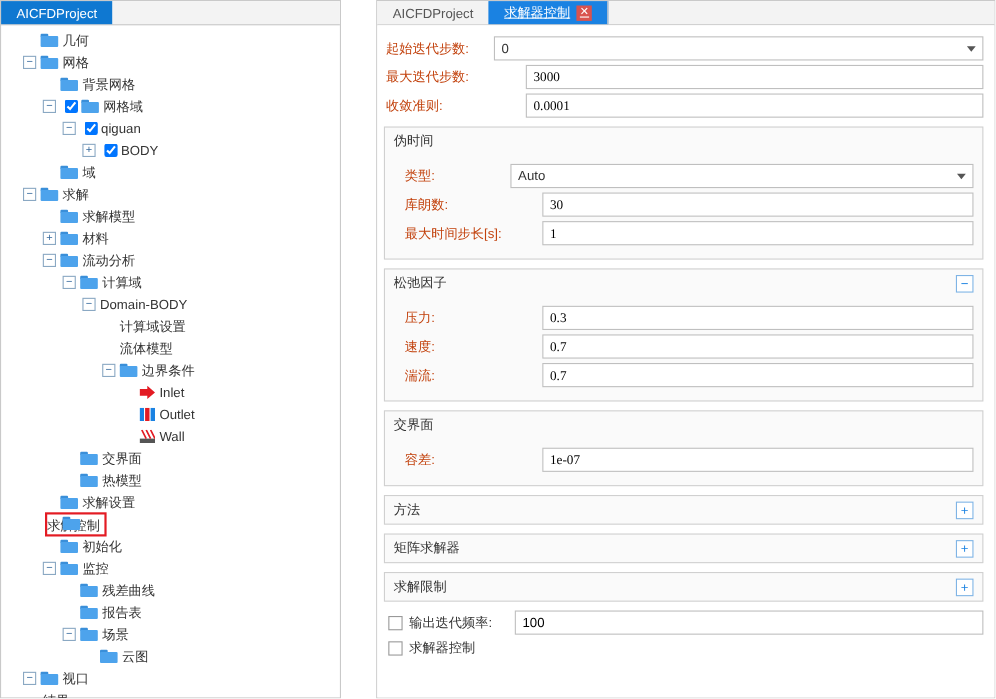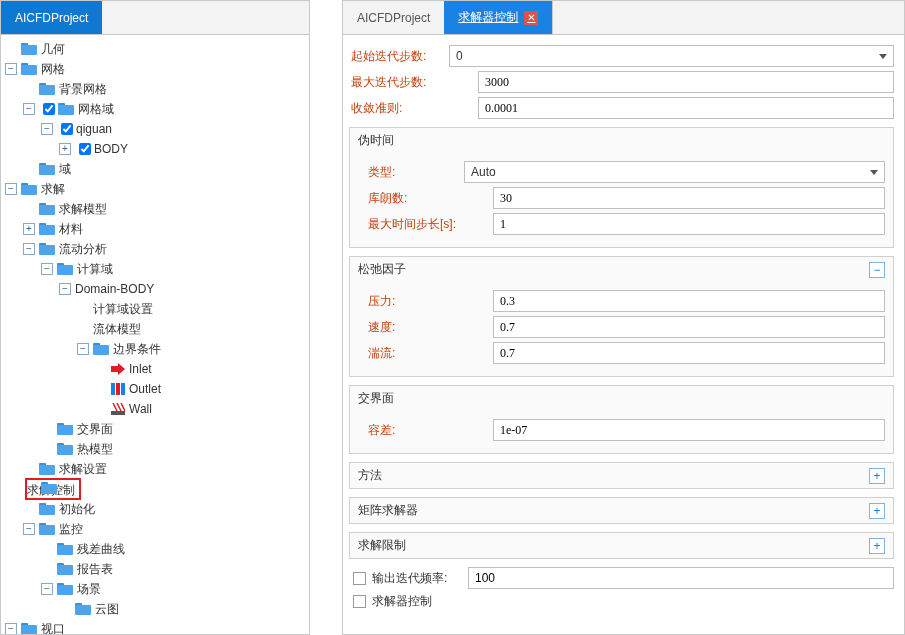--- a/index.html
+++ b/index.html
@@ -23,21 +23,21 @@
     flex: 1;
     margin-left: 32px;
     border: 1px solid #c9c9c9;
     display: flex;
     flex-direction: column;
   }
   .tab-bar {
     display: flex;
     background: #f3f3f3;
     border-bottom: 1px solid #c9c9c9;
-    height: 34px;
+    height: 22px;
   }
   .tab {
     padding: 0 14px;
     display: flex;
     align-items: center;
     gap: 6px;
     cursor: pointer;
     font-size: 12px;
     color: #555;
   }
@@ -67,21 +67,21 @@
   }
   .tree {
     flex: 1;
     overflow: auto;
     padding: 4px 0;
   }
   .tree-row {
     display: flex;
     align-items: center;
     height: 20px;
-    padding-left: 4px;
+    padding-left: 20px;
     cursor: pointer;
     white-space: nowrap;
   }
   .indent { display:inline-block; width: 18px; }
   .toggle {
     width: 12px; height: 12px;
     border: 1px solid #8aa8c3;
     display: inline-flex;
     align-items: center;
     justify-content: center;

